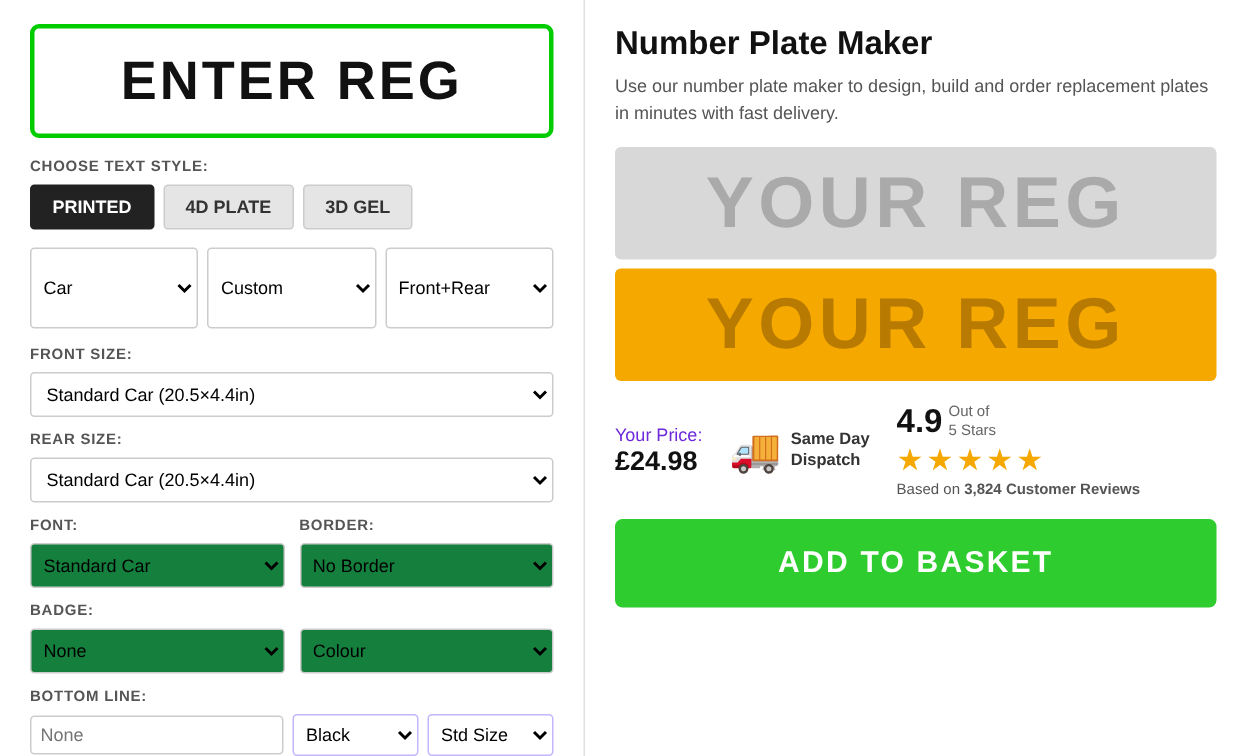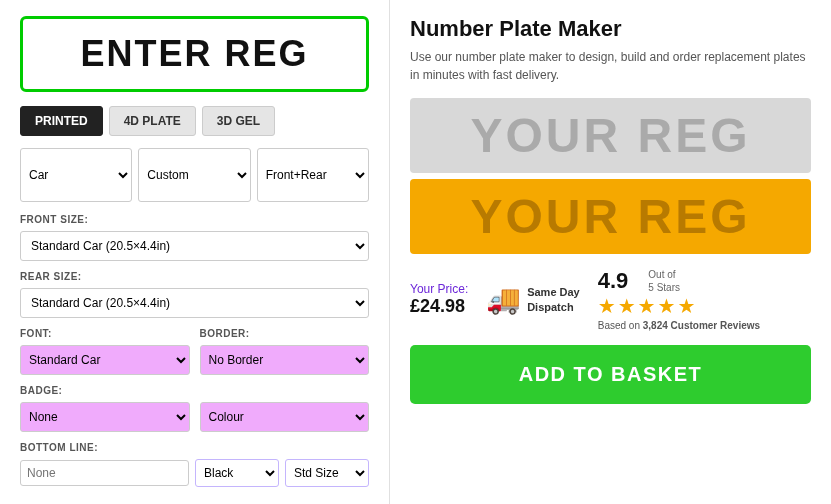--- a/index.html
+++ b/index.html
@@ -101,21 +101,21 @@
     }
     .two-col-fields .col {
       flex: 1;
     }
     .two-col-fields .col select {
       width: 100%;
       padding: 6px 4px;
       font-size: 12px;
       border: 1px solid #ccc;
       border-radius: 3px;
-      background: #f0abfc;
+      background: #15803d;
       cursor: pointer;
     }
 
     .bottom-line-row {
       display: flex;
       gap: 6px;
       align-items: center;
       margin-top: 6px;
     }
     .bottom-line-row input[type="text"] {
@@ -219,21 +219,21 @@
       line-height: 1.3;
     }
 
     .rating-block {
       display: flex;
       flex-direction: column;
     }
     .rating-top {
       display: flex;
       align-items: flex-end;
-      gap: 20px;
+      gap: 4px;
     }
     .rating-number {
       font-size: 22px;
       font-weight: 700;
       color: #111;
     }
     .rating-out-of {
       font-size: 10px;
       color: #666;
       line-height: 1.3;
@@ -272,20 +272,21 @@
   </style>
 </head>
 <body>
 
 <div class="left-panel">
 
   <div class="reg-input-box">
     <span>ENTER REG</span>
   </div>
 
+  <div class="section-label">CHOOSE TEXT STYLE:</div>
 
   <div class="text-style-buttons">
     <button class="text-style-btn active">PRINTED</button>
     <button class="text-style-btn">4D PLATE</button>
     <button class="text-style-btn">3D GEL</button>
   </div>
 
   <div class="dropdowns-row">
     <select>
       <option>Car</option>

